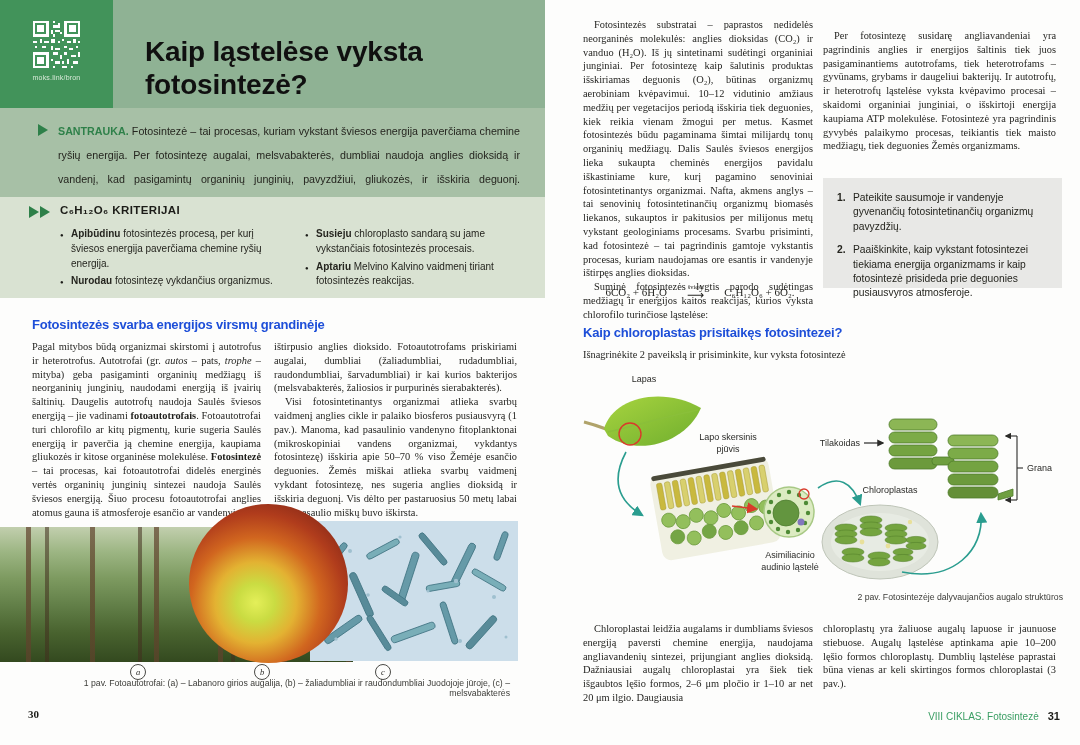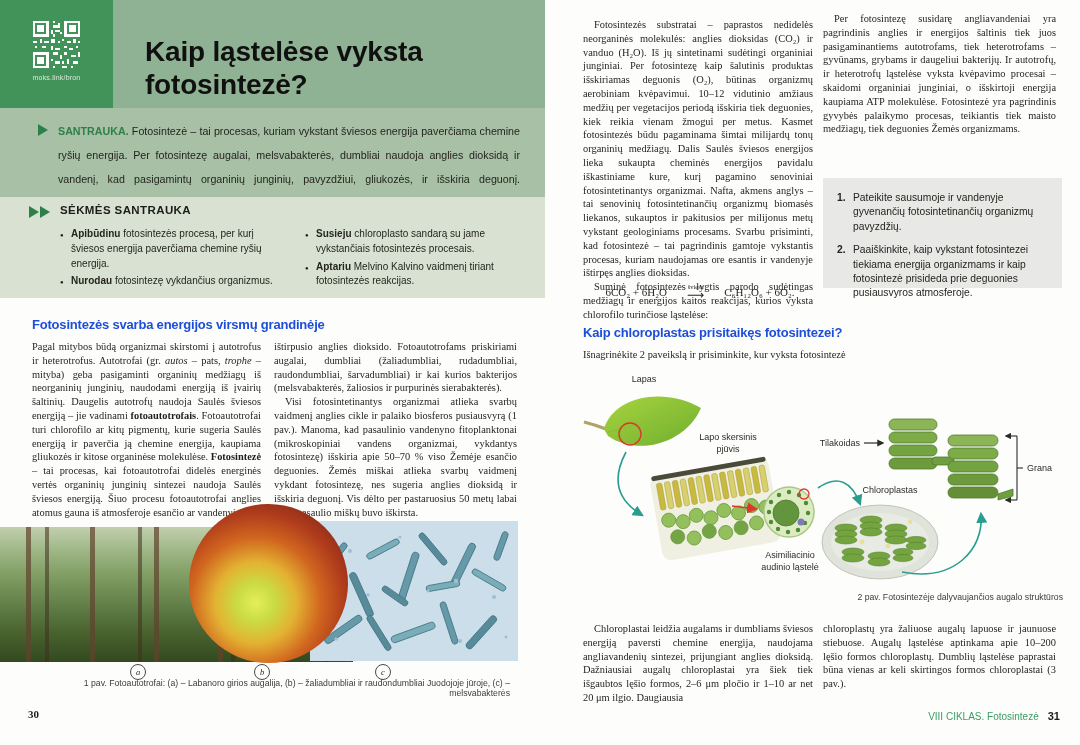--- a/index.html
+++ b/index.html
@@ -59,21 +59,21 @@
   .fig-label{position:absolute;top:664px;width:14px;height:14px;border:1px solid #4a4a46;
              border-radius:50%;display:flex;align-items:center;justify-content:center;
              font-family:"Liberation Serif",serif;font-style:italic;font-size:8.5px;color:#2d2d2a;z-index:4;}
   .caption{font-size:8.7px;color:#3c3c38;text-align:right;}
   .cap-left{left:32px;top:678px;width:478px;}
   .pagenum{font-size:11px;font-weight:700;color:#1c1c18;}
   .pn-left{left:28px;top:708px;font-family:Liberation Serif, serif;}
 
   
   .cols-right-top1{left:583px;top:18px;width:230px;}
-  .cols-right-top2{left:823px;top:12px;width:233px;}
+  .cols-right-top2{left:823px;top:29px;width:233px;}
   .equation{left:600px;top:284px;width:200px;display:flex;align-items:center;justify-content:center;
             font-family:"Liberation Serif",serif;font-size:11px;color:#1f1f1c;gap:16px;}
   .eq-arrow{display:inline-flex;flex-direction:column;align-items:center;margin:0 4px;}
   .eq-over{font-size:6.5px;line-height:6px;}
   .eq-glyph{font-size:12px;line-height:10px;}
   .questions-box{left:823px;top:178px;width:239px;height:110px;background:#e8e8e6;}
   .q-item{display:flex;margin:0 0 9px 0;font-size:10.3px;line-height:14.4px;color:#25251f;}
   .q-num{width:16px;flex:none;font-weight:700;text-align:left;}
   .q-wrap{padding:13px 14px 0 14px;}
   .h-right{left:583px;top:314px;width:490px;}
@@ -152,21 +152,21 @@
   <svg class="abs santrauka-icon" viewBox="0 0 12 12">
     <polygon points="1,0 11,6 1,12" fill="#2e8049"></polygon>
   </svg>
   <p class="abs santrauka-text m0"><span class="santrauka-label">SANTRAUKA.</span><span> Fotosintezė – tai procesas, kuriam vykstant šviesos energija paverčiama chemine ryšių energija. Per fotosintezę augalai, melsvabakterės, dumbliai naudoja anglies dioksidą ir vandenį, kad pasigamintų organinių junginių, pavyzdžiui, gliukozės, ir išskiria deguonį. Chloroplastai – tai organelės, kuriose esantys pigmentai sugeria šviesos energiją. Skiriamos nuo šviesos priklausomos ir nuo šviesos nepriklausomos reakcijos.</span></p>
 
   <div class="abs sekmes-band"></div>
   <svg class="abs sekmes-icon" viewBox="0 0 24 12">
     <polygon points="0,0 10,6 0,12" fill="#2e8049"></polygon>
     <polygon points="11,0 21,6 11,12" fill="#2e8049"></polygon>
   </svg>
-  <div class="abs sekmes-heading">SĖKMĖS SANTRAUKA</div>
+  <div class="abs sekmes-heading">C₆H₁₂O₆ KRITERIJAI</div>
   <div class="abs sekmes-cols">
     <div class="sekmes-col">
       <div class="sekmes-item"><span class="lead">Apibūdinu</span><span> fotosintezės procesą, per kurį šviesos energija paverčiama chemine ryšių energija.</span></div>
       <div class="sekmes-item"><span class="lead">Nurodau</span><span> fotosintezę vykdančius organizmus.</span></div>
     </div>
     <div class="sekmes-col">
       <div class="sekmes-item"><span class="lead">Susieju</span><span> chloroplasto sandarą su jame vykstančiais fotosintezės procesais.</span></div>
       <div class="sekmes-item"><span class="lead">Aptariu</span><span> Melvino Kalvino vaidmenį tiriant fotosintezės reakcijas.</span></div>
     </div>
   </div>

